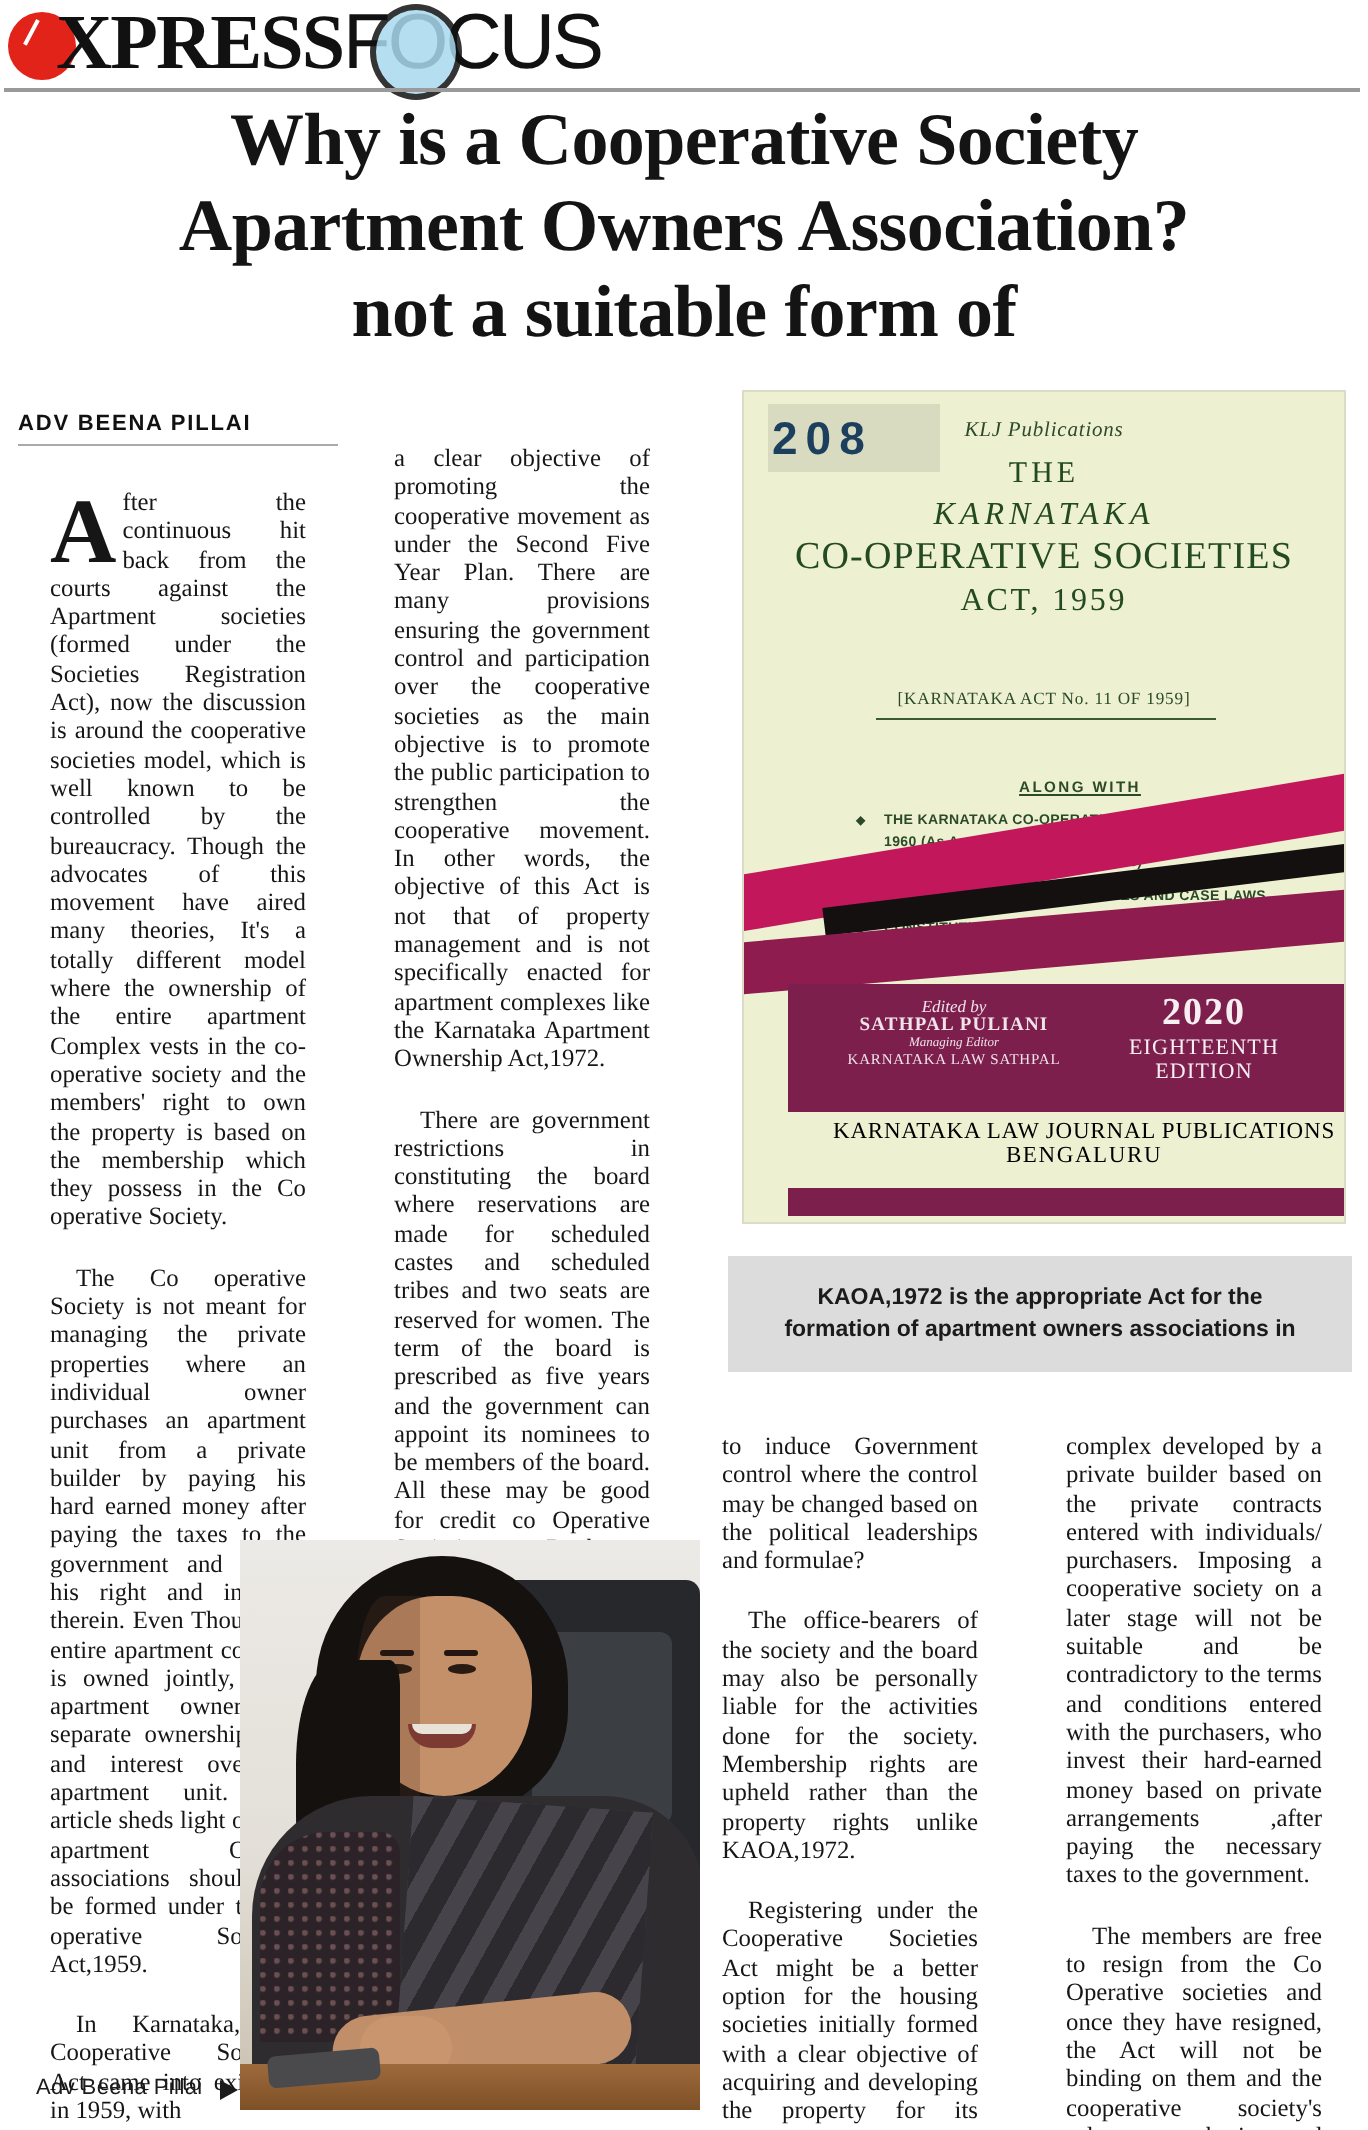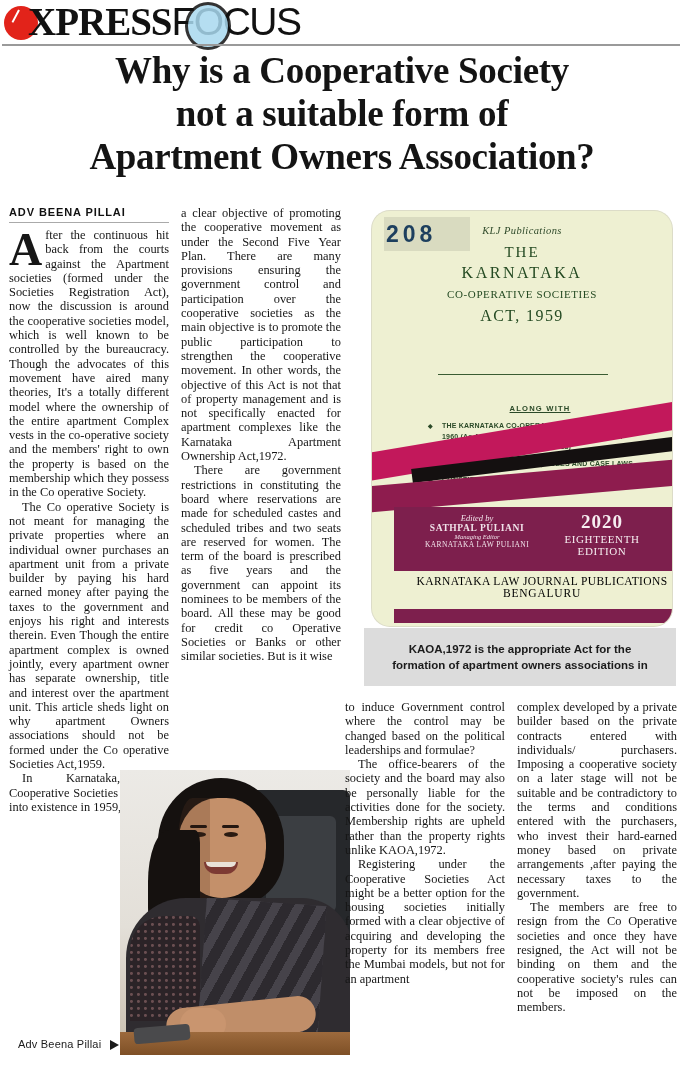--- a/index.html
+++ b/index.html
@@ -61,21 +61,21 @@
   
   .col{
     position:absolute;
     font-family:"Liberation Serif",serif;
     font-size:12.4px;
     line-height:14.3px;
     text-align:justify;
     color:#161616;
     hyphens:none;
   }
-  .col p{margin:0;text-indent:13px;}
+  .col p{margin:16px;text-indent:13px;}
   .col p.first{text-indent:0;}
 
   .byline{
     position:absolute;left:9px;top:206px;width:160px;
     font-family:"Liberation Sans",sans-serif;
     font-weight:bold;font-size:11px;letter-spacing:.9px;
     color:#111;
   }
   .byline-rule{position:absolute;left:9px;top:222px;width:160px;height:1px;background:#aaa;}
 
@@ -91,25 +91,24 @@
   }
 
   #col1{left:9px;top:228px;width:160px;}
   #col2{left:181px;top:206px;width:160px;}
 
   #col3{left:345px;top:700px;width:160px;}
   #col4{left:517px;top:700px;width:160px;}
 
   
   .book{
-    position:absolute;left:372px;top:211px;width:300px;height:415px;
+    position:absolute;left:372px;top:196px;width:300px;height:415px;
     background:#eef0d2;
     overflow:hidden;
     box-shadow:0 0 0 1px #dcdcc8;
-    border-radius:18px;
   }
   .book-num{
     position:absolute;left:14px;top:10px;
     font-family:"Liberation Sans",sans-serif;
     font-weight:bold;font-size:23px;letter-spacing:4px;color:#1d3f5e;
   }
   .book-num-shade{
     position:absolute;left:12px;top:6px;width:86px;height:34px;
     background:rgba(120,130,110,.18);
   }
@@ -117,22 +116,22 @@
     position:absolute;left:0;top:14px;width:300px;text-align:center;
     font-family:"Liberation Serif",serif;font-style:italic;
     font-size:10.5px;color:#2f4a2a;letter-spacing:.4px;
   }
   .book-title{
     position:absolute;left:0;top:32px;width:300px;text-align:center;
     font-family:"Liberation Serif",serif;
     color:#244a22;
   }
   .bt1{font-size:15px;letter-spacing:2px;line-height:19px;}
-  .bt2{font-size:16px;letter-spacing:2.5px;line-height:21px;}
-  .bt3{font-size:11px;letter-spacing:.6px;line-height:22px;}
+  .bt2{font-size:16px;letter-spacing:2.5px;line-height:21px;font-style:italic;}
+  .bt3{font-size:19px;letter-spacing:.6px;line-height:22px;}
   .bt4{font-size:16px;letter-spacing:1.4px;line-height:22px;}
   .book-actno{
     position:absolute;left:0;top:148px;width:300px;text-align:center;
     font-family:"Liberation Serif",serif;font-size:8.6px;
     letter-spacing:.4px;color:#2b4a28;
   }
   .book-underline{
     position:absolute;left:66px;top:163px;width:170px;height:1px;background:#3a5c33;
   }
   .book-alongwith{
@@ -302,22 +301,22 @@
     <div class="logo-dot"></div>
     <div class="logo-text">
       <span class="xp">XPRESS</span><span class="fo">FOCUS</span>
     </div>
     <div class="logo-ring"></div>
     <div class="masthead-rule"></div>
   </div>
 
   <div class="headline">
     <div>Why is a Cooperative Society</div>
+    <div>Apartment Owners Association?</div>
     <div>not a suitable form of</div>
-    <div>Apartment Owners Association?</div>
   </div>
 
   <div class="byline">ADV BEENA PILLAI</div>
   <div class="byline-rule"></div>
 
   <div class="col" id="col1">
     <p class="first"><span class="dropcap">A</span><span>fter the continuous hit back from the courts against the Apartment societies (formed under the Societies Registration Act), now the discussion is around the cooperative societies model, which is well known to be controlled by the bureaucracy. Though the advocates of this movement have aired many theories, It's a totally different model where the ownership of the entire apartment Complex vests in the co-operative society and the members' right to own the property is based on the membership which they possess in the Co operative Society.</span></p>
     <p><span>The Co operative Society is not meant for managing the private properties where an individual owner purchases an apartment unit from a private builder by paying his hard earned money after paying the taxes to the government and enjoys his right and interests therein. Even Though the entire apartment complex is owned jointly, every apartment owner has separate ownership, title and interest over the apartment unit. This article sheds light on why apartment Owners associations should not be formed under the Co operative Societies Act,1959.</span></p>
     <p><span>In Karnataka, the Cooperative Societies Act came into existence in 1959, with</span></p>
   </div>
@@ -330,36 +329,37 @@
   <div class="book">
     <div class="book-num-shade"></div>
     <div class="book-num">208</div>
     <div class="book-pub">KLJ Publications</div>
     <div class="book-title">
       <div class="bt1">THE</div>
       <div class="bt2">KARNATAKA</div>
       <div class="bt3">CO-OPERATIVE SOCIETIES</div>
       <div class="bt4">ACT, 1959</div>
     </div>
+    <div class="book-actno">[KARNATAKA ACT No. 11 OF 1959]</div>
     <div class="book-underline"></div>
     <div class="book-alongwith">ALONG WITH</div>
     <div class="bullets">
       <div class="bl">THE KARNATAKA CO-OPERATIVE SOCIETIES RULES, 1960 (As Amended by Notification. No. CD 123 CLM 2016, dated 5-3-2018, w.e.f. 5-3-2018)</div>
       <div class="bl">LATEST AMENDMENT ACTS, RULES AND CASE LAWS</div>
       <div class="bl">CONSTITUTION (NINETY-SEVENTH AMENDMENT) ACT, 2011</div>
     </div>
     <div class="band-pink"></div>
     <div class="band-dark"></div>
     <div class="band-maroon"></div>
     <div class="plate-maroon"></div>
     <div class="edited">
       <div class="e1">Edited by</div>
       <div class="e2">SATHPAL PULIANI</div>
       <div class="e3">Managing Editor</div>
-      <div class="e4">KARNATAKA LAW PULIANI</div>
+      <div class="e4">KARNATAKA LAW SATHPAL</div>
     </div>
     <div class="year">
       <div class="y1">2020</div>
       <div class="y2">EIGHTEENTH EDITION</div>
     </div>
     <div class="plate-bottom"></div>
     <div class="pubname">
       <div class="p1">KARNATAKA LAW JOURNAL PUBLICATIONS</div>
       <div class="p2">BENGALURU</div>
     </div>

